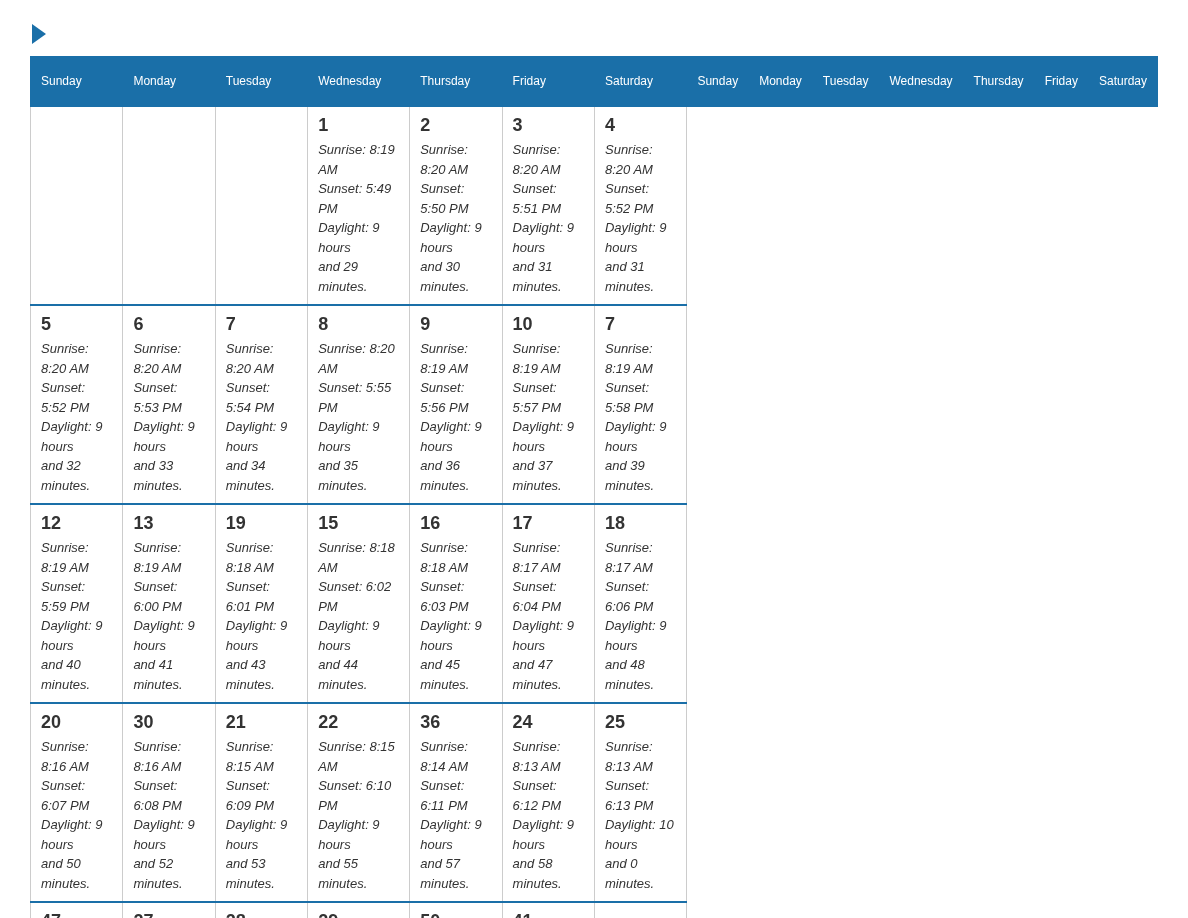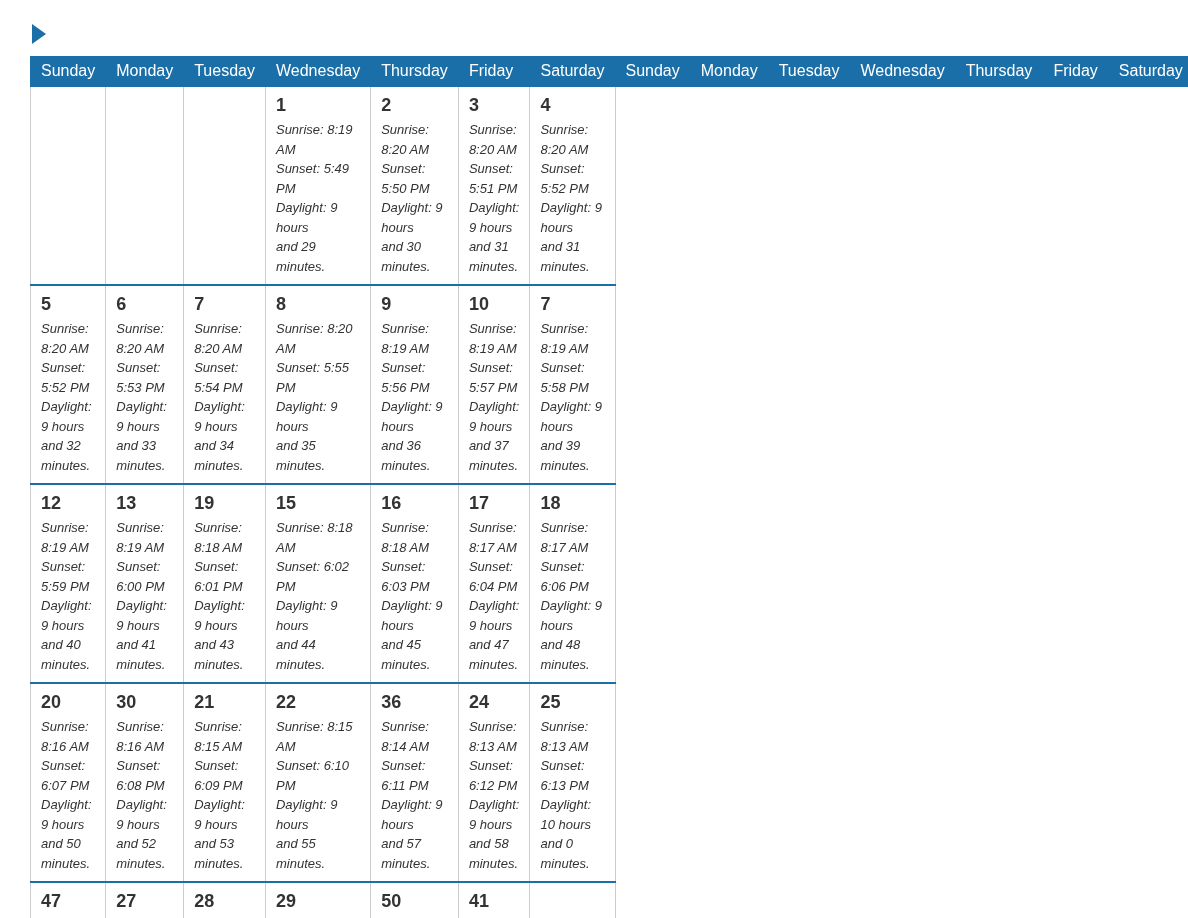--- a/index.html
+++ b/index.html
@@ -62,23 +62,23 @@
       margin-top: 4px;
     }
     table {
       width: 100%;
       border-collapse: collapse;
       margin-top: 10px;
     }
     thead th {
       background-color: #1a6fa8;
       color: #fff;
-      font-size: 16px;
+      font-size: 12px;
       font-weight: normal;
-      padding: 5px 10px;
+      padding: 17px 10px;
       text-align: left;
       border: 1px solid #1a6fa8;
     }
     tbody td {
       vertical-align: top;
       padding: 8px 10px;
       border: 1px solid #ccc;
       border-top: 2px solid #1a6fa8;
       width: 14.28%;
       min-height: 100px;

